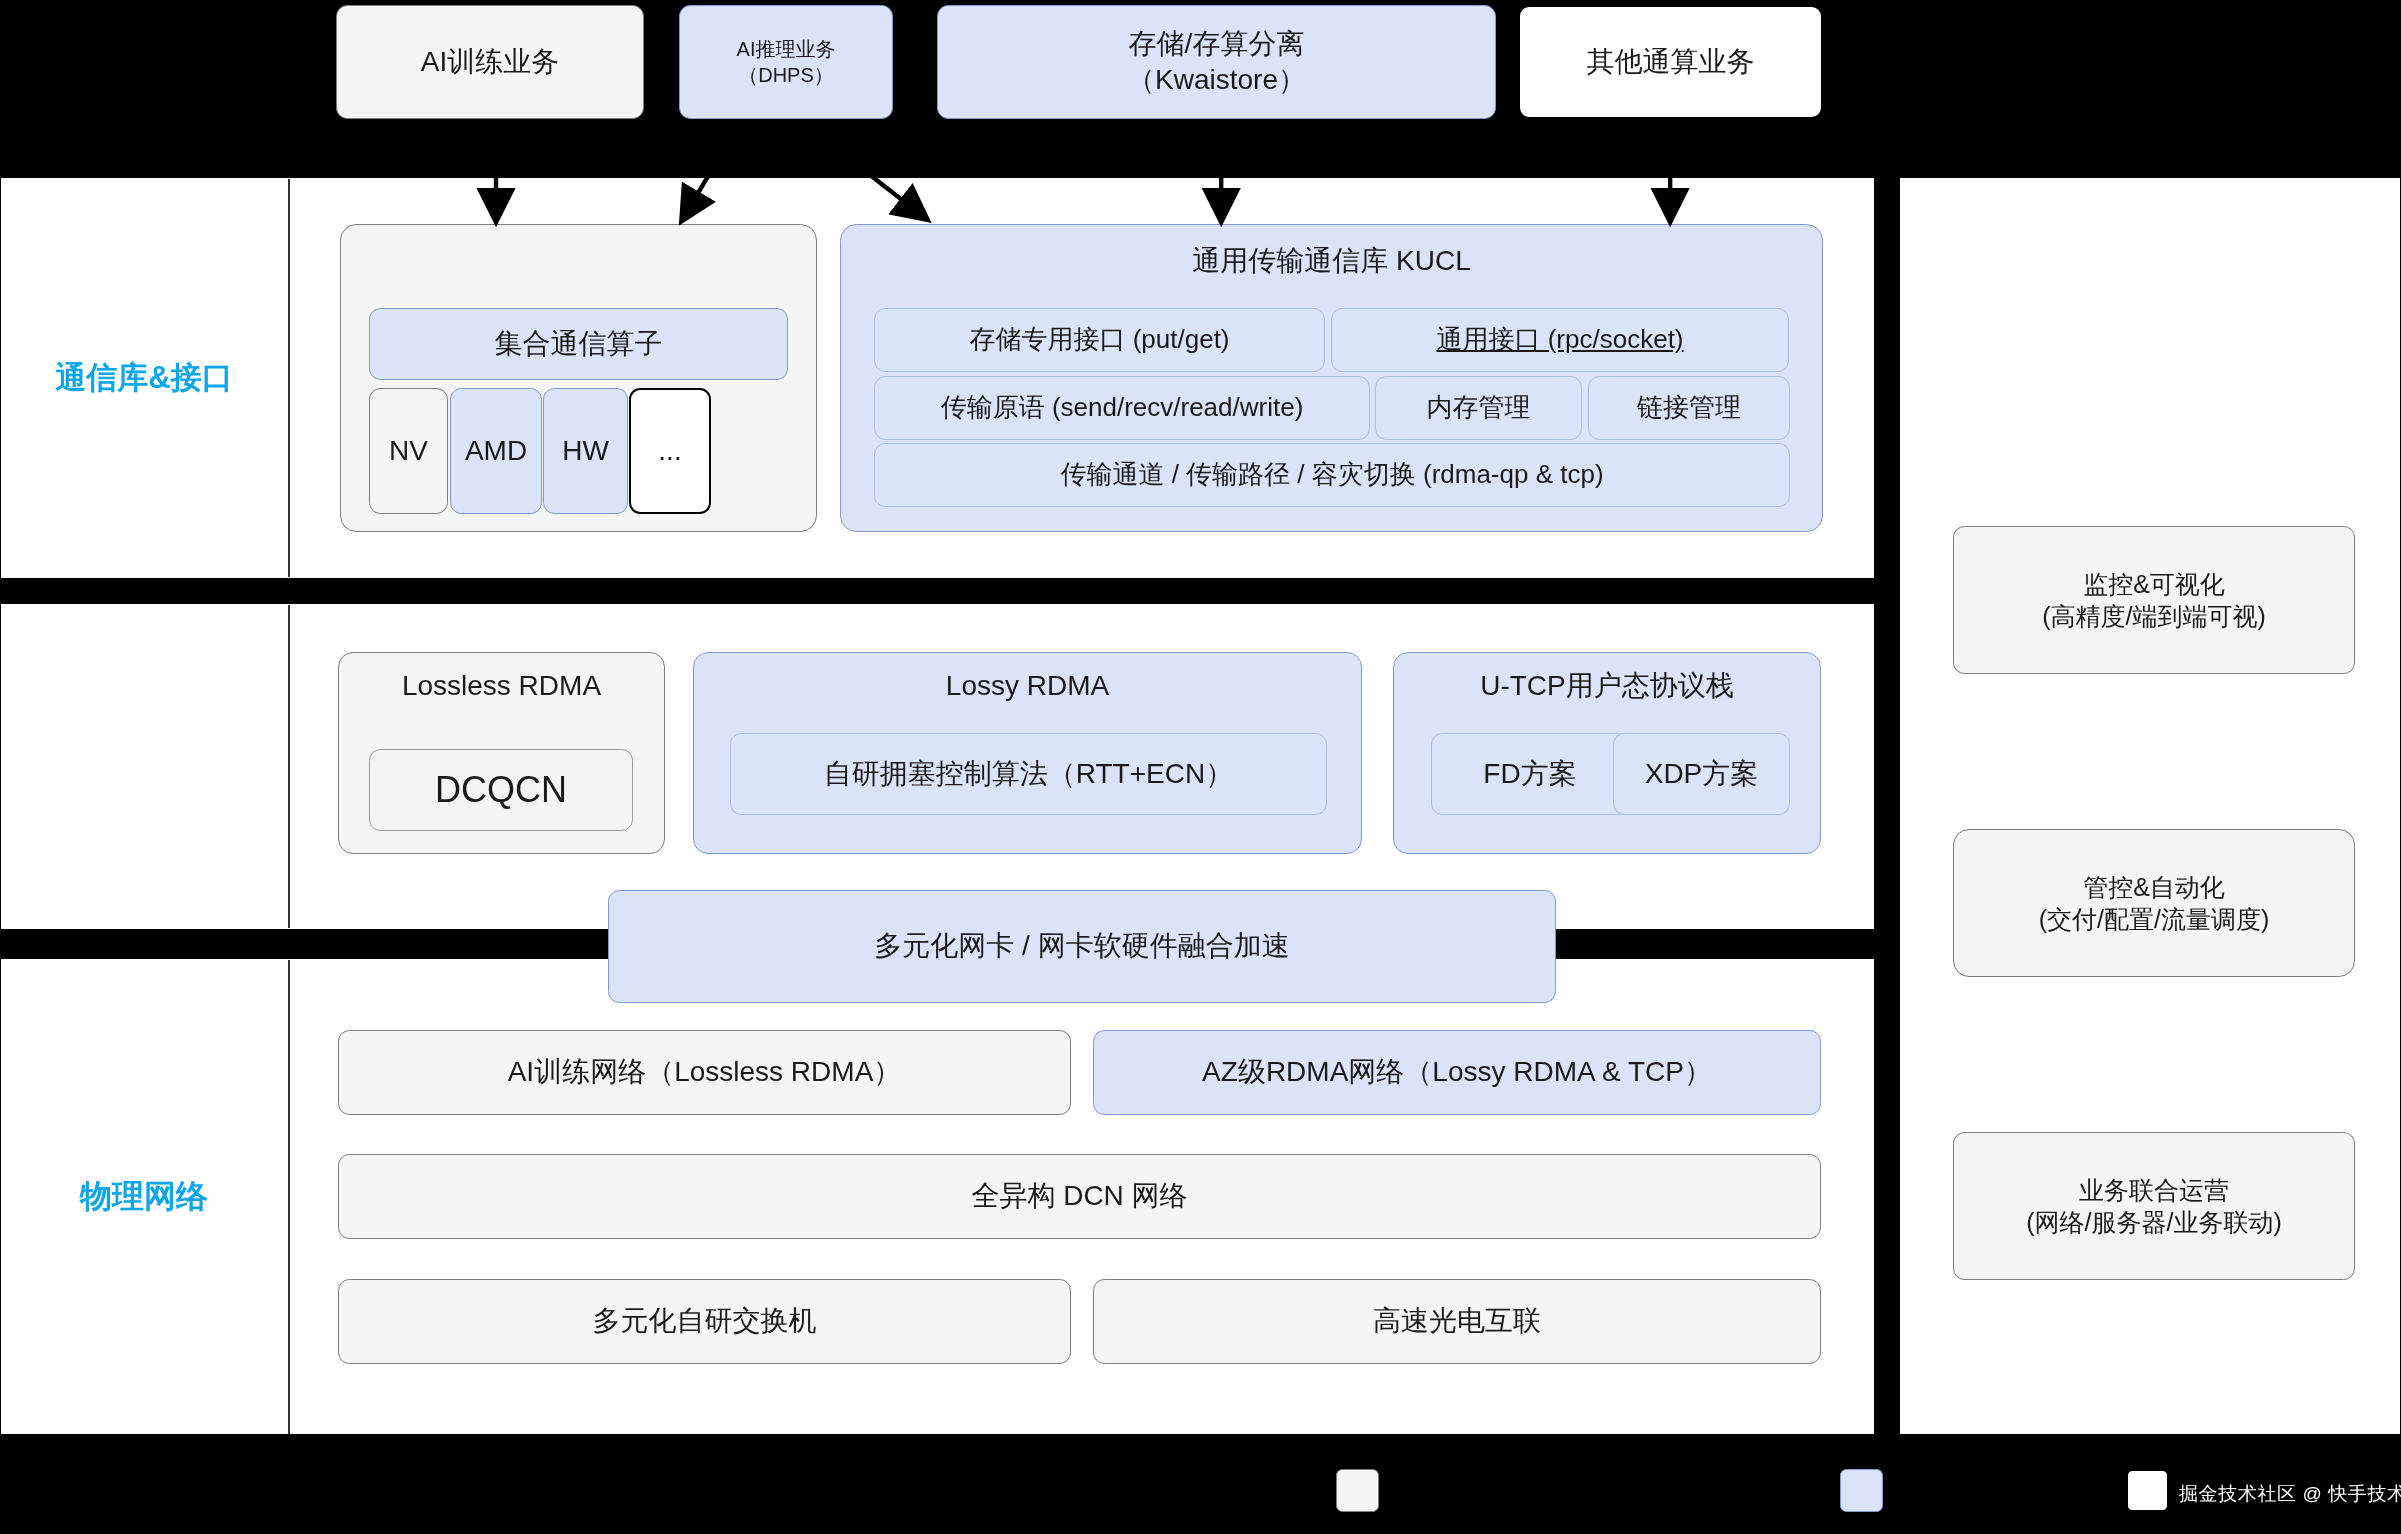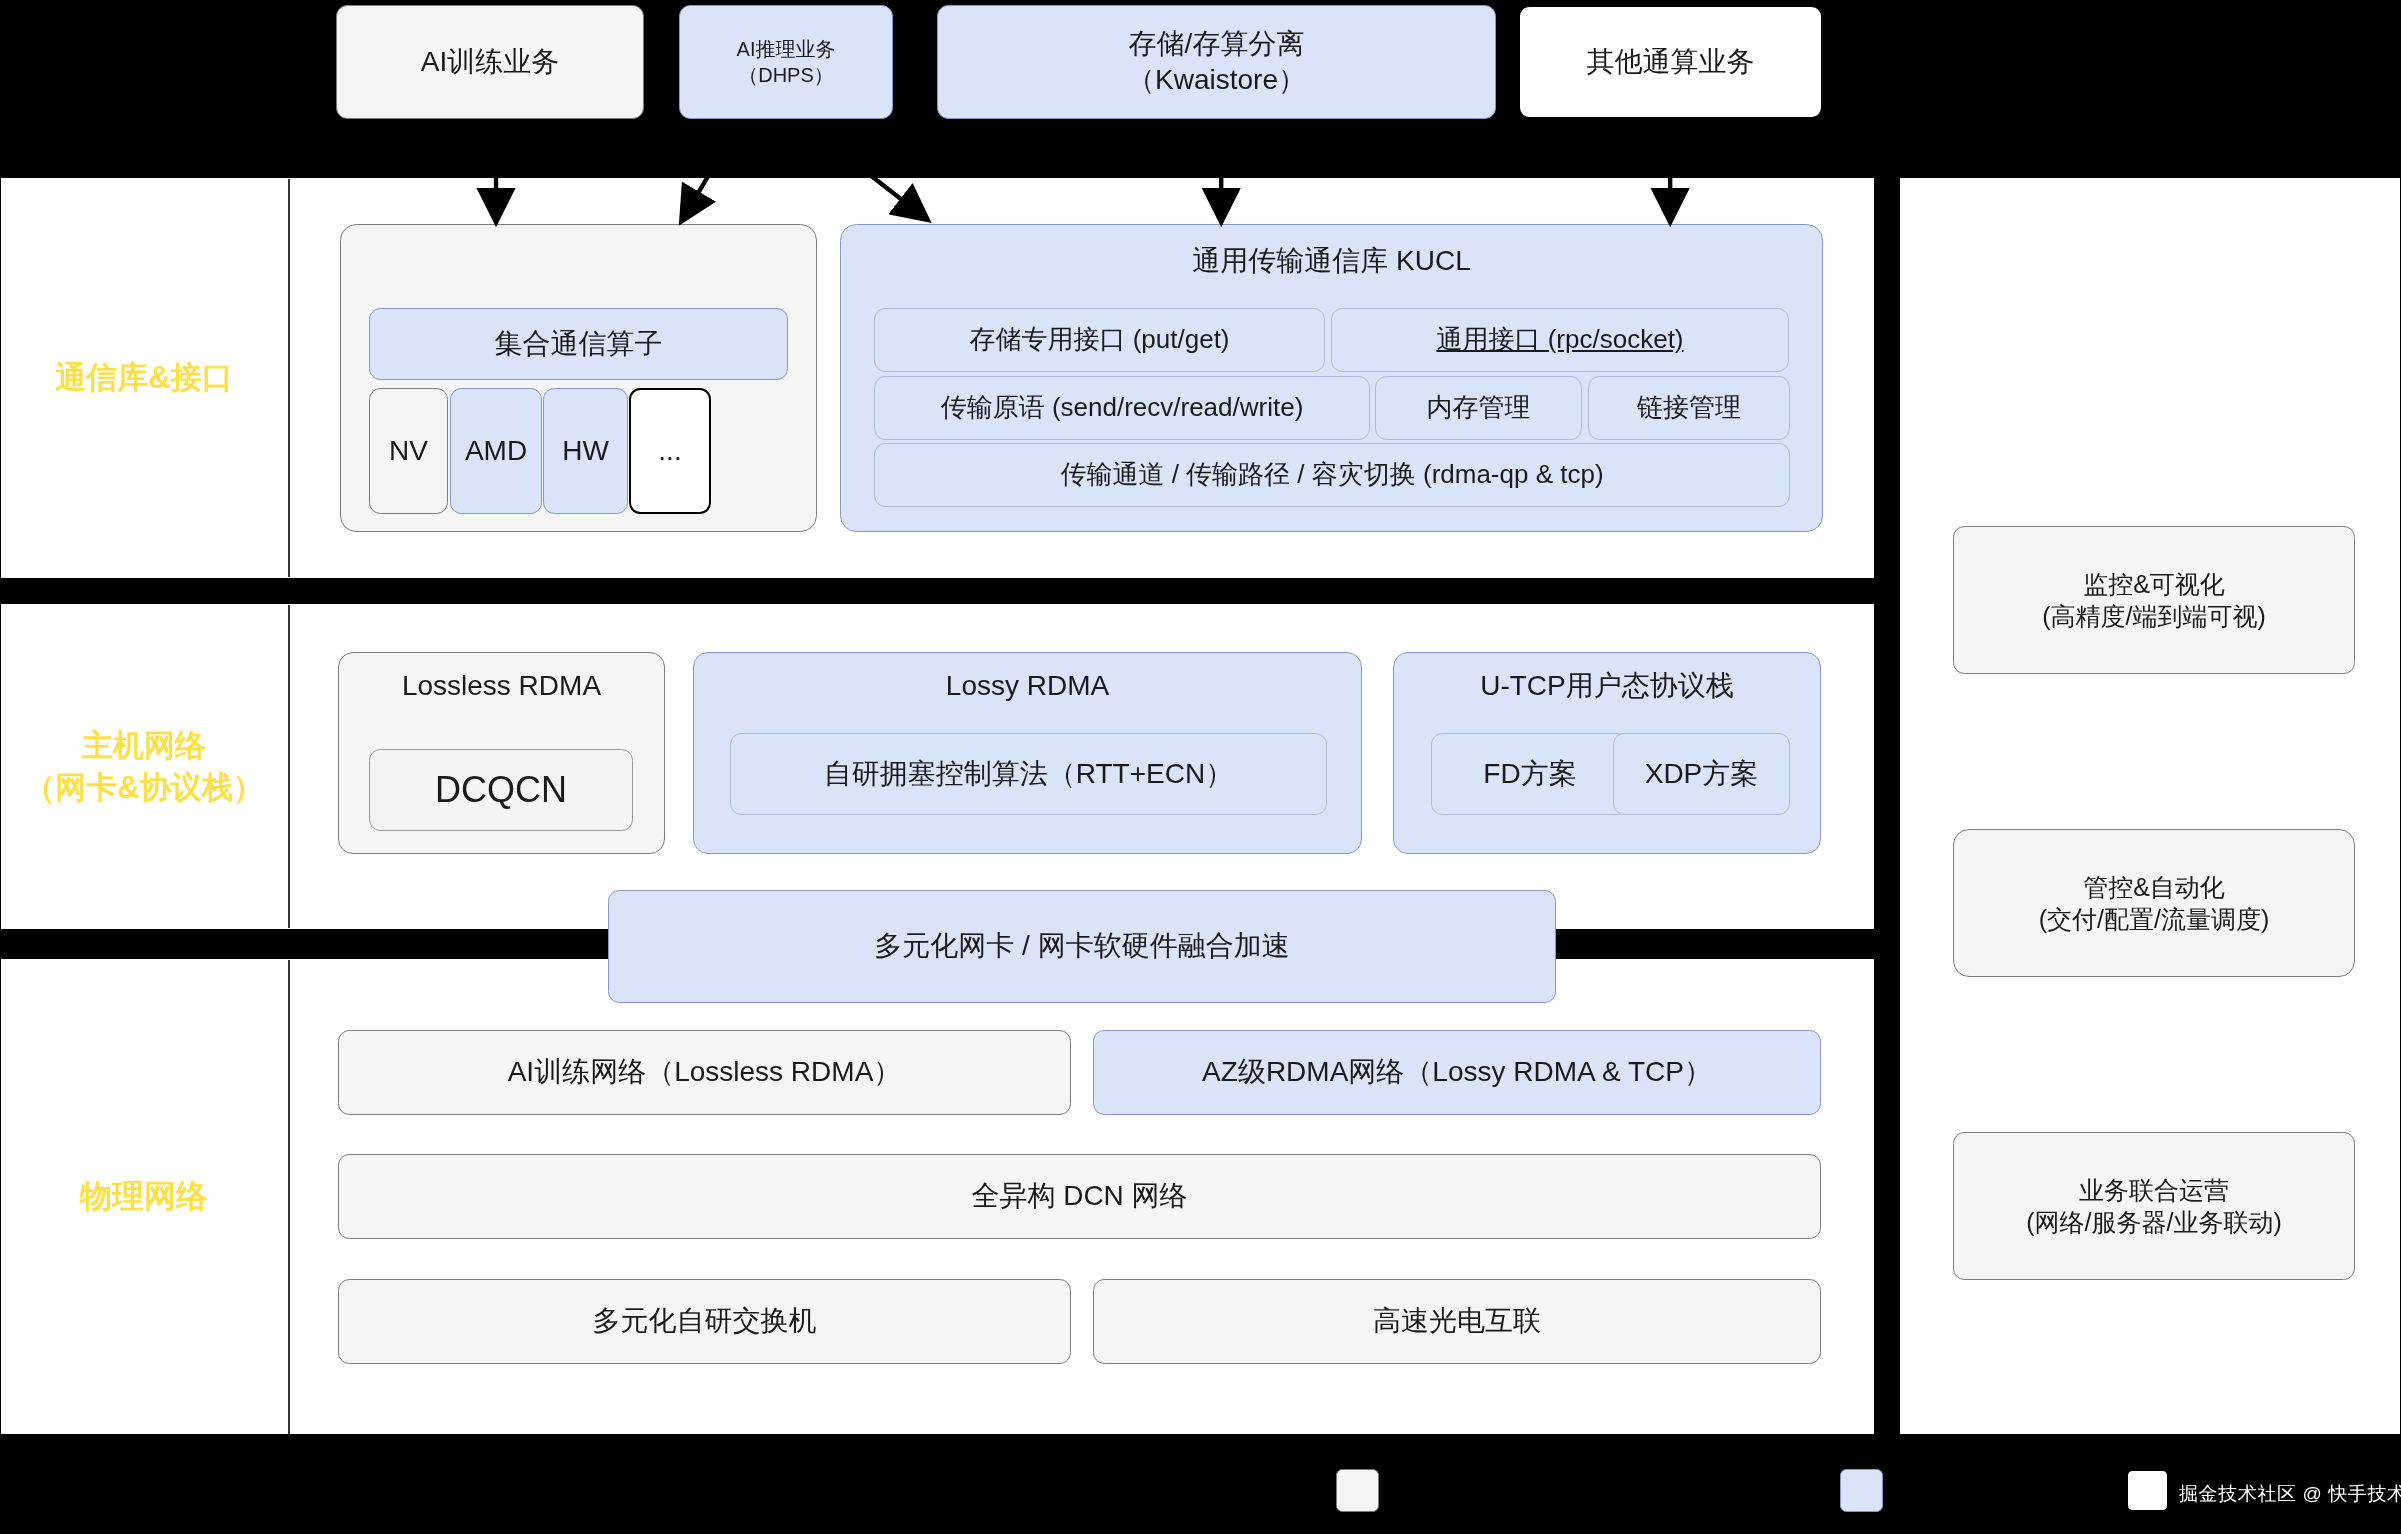--- a/index.html
+++ b/index.html
@@ -65,21 +65,21 @@
     width: 1.9px;
     background: #333333;
   }
   .rowlabel {
     position: absolute;
     display: flex;
     align-items: center;
     justify-content: center;
     text-align: center;
     font-weight: bold;
-    color: #fde047;
+    color: #0ea5e9;
     white-space: pre-line;
     line-height: 1.35;
   }
 
   
   .arrows {
     position: absolute;
     left: 0; top: 0;
     width: 2401px; height: 1535px;
     pointer-events: none;
@@ -133,22 +133,20 @@
   <div class="box blue-soft" style="left:1331px; top:308px; width:458px; height:64px; font-size:26px;text-decoration:underline;">通用接口 (rpc/socket)</div>
 
   <div class="box blue-soft" style="left:874px; top:376px; width:496px; height:64px; font-size:26px;">传输原语 (send/recv/read/write)</div>
   <div class="box blue-soft" style="left:1375px; top:376px; width:207px; height:64px; font-size:26px;">内存管理</div>
   <div class="box blue-soft" style="left:1588px; top:376px; width:202px; height:64px; font-size:26px;">链接管理</div>
 
   <div class="box blue-soft" style="left:874px; top:443px; width:916px; height:64px; font-size:26px;">传输通道 / 传输路径 / 容灾切换 (rdma-qp &amp; tcp)</div>
 
   <div class="panel" style="left:0px; top:603px; width:1875px; height:327px;"></div>
   <div class="vrule" style="left:288px; top:605px; height:323px;"></div>
-  <div class="rowlabel" style="left:0px; top:603px; width:288px; height:327px; font-size:31px;">主机网络
-（网卡&amp;协议栈）</div>
 
   <div class="box grey" style="left:338px; top:652px; width:327px; height:202px; border-radius:15px;"></div>
   <div class="box" style="left:338px; top:666px; width:327px; height:40px; font-size:28px; border:none; background:transparent;">Lossless RDMA</div>
   <div class="box grey-soft" style="left:369px; top:733px; width:264px; height:82px; font-size:36px;margin-top:16px;">DCQCN</div>
 
   <div class="box blue" style="left:693px; top:652px; width:669px; height:202px; border-radius:15px;"></div>
   <div class="box" style="left:693px; top:666px; width:669px; height:40px; font-size:28px; border:none; background:transparent;">Lossy RDMA</div>
   <div class="box blue-soft" style="left:730px; top:733px; width:597px; height:82px; font-size:28px;">自研拥塞控制算法（RTT+ECN）</div>
 
   <div class="box blue" style="left:1393px; top:652px; width:428px; height:202px; border-radius:15px;"></div>

